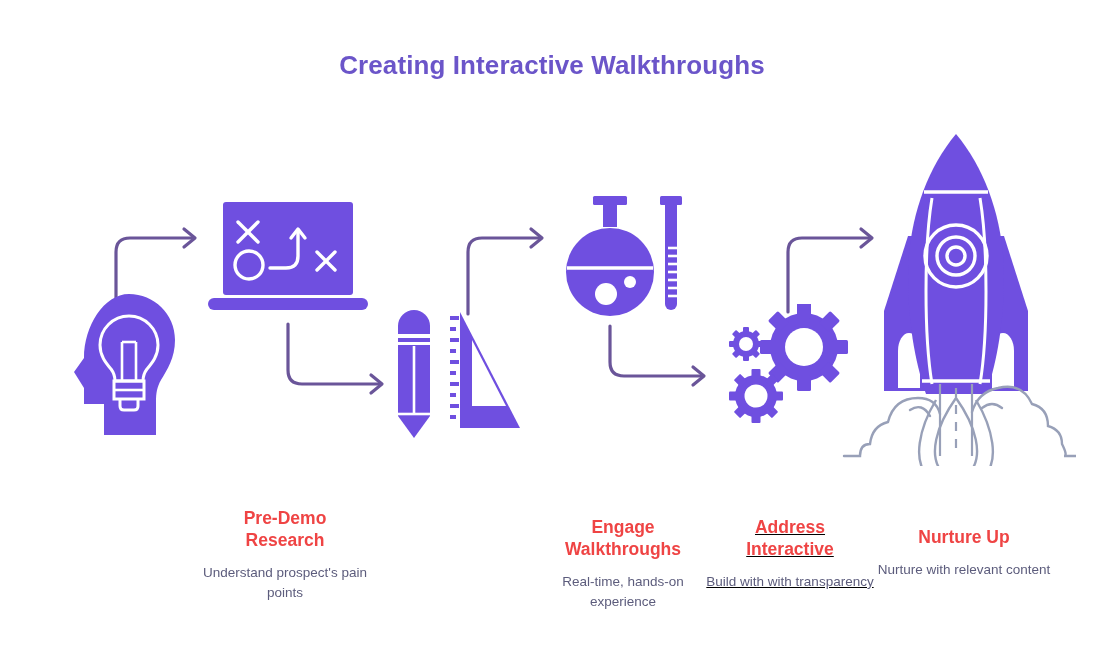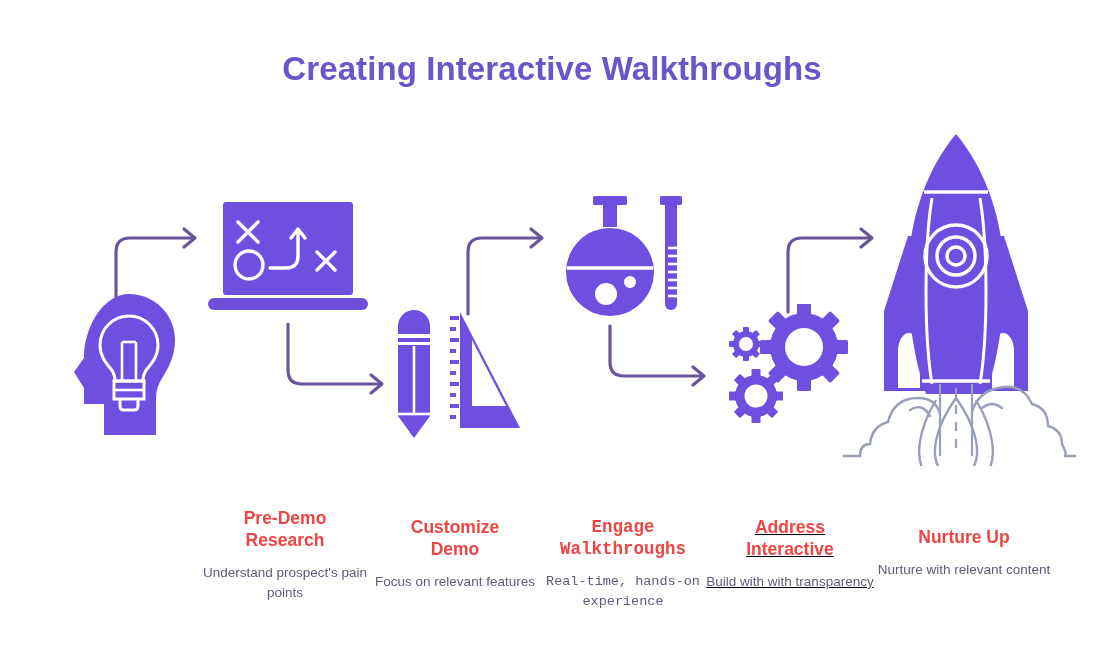--- a/index.html
+++ b/index.html
@@ -15,21 +15,21 @@
     font-family: "Liberation Sans", sans-serif;
     -webkit-font-smoothing: antialiased;
   }
 
   #page-title {
     position: absolute;
     left: 0;
     top: 50px;
     width: 1104px;
     text-align: center;
-    font-size: 33px;
+    font-size: 26px;
     font-weight: bold;
     color: #6b55c9;
     letter-spacing: 0.1px;
   }
 
   .stage {
     position: absolute;
     left: 0;
     top: 0;
     width: 1104px;
@@ -313,29 +313,22 @@
   </div>
 
   <div class="step-label" style="left:196px; top:508px; width:178px;">
     <div class="step-title">
       <div>Pre-Demo</div>
       <div>Research</div>
     </div>
     <div class="step-desc">Understand prospect's pain points</div>
   </div>
 
-  <div class="step-label" style="left:366px; top:517px; width:178px;">
-    <div class="step-title">
-      <div>Customize</div>
-      <div>Demo</div>
-    </div>
-    <div class="step-desc">Focus on relevant features</div>
-  </div>
-
-  <div class="step-label" style="left:528px; top:517px; width:190px;font-family:Liberation Mono, monospace;">
+
+  <div class="step-label" style="left:528px; top:517px; width:190px;">
     <div class="step-title">
       <div>Engage</div>
       <div>Walkthroughs</div>
     </div>
     <div class="step-desc">Real-time, hands-on experience</div>
   </div>
 
   <div class="step-label" style="left:700px; top:517px; width:180px;text-decoration:underline;">
     <div class="step-title">
       <div>Address</div>

